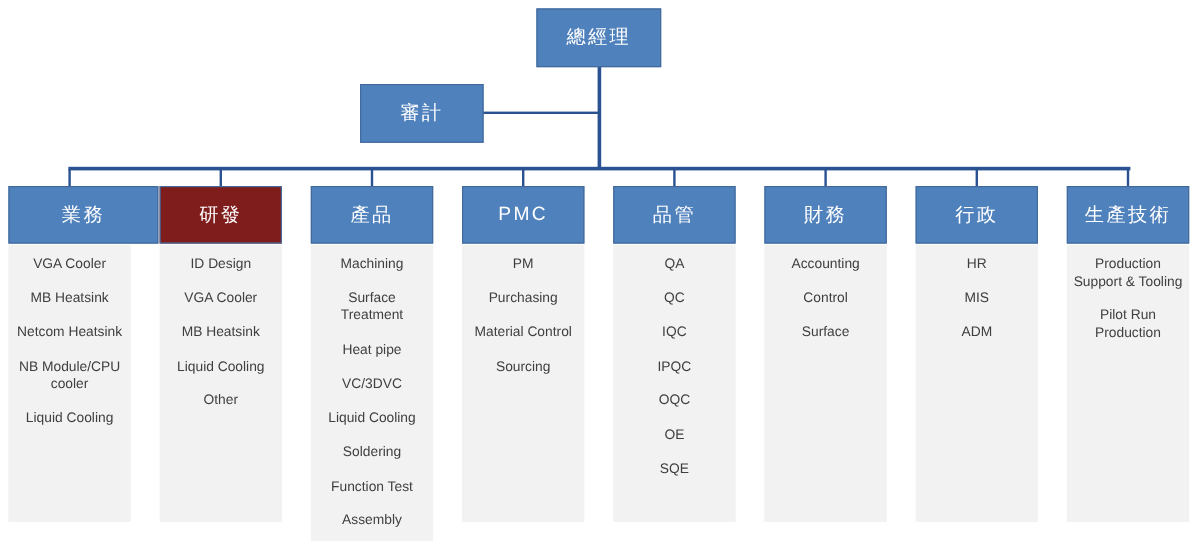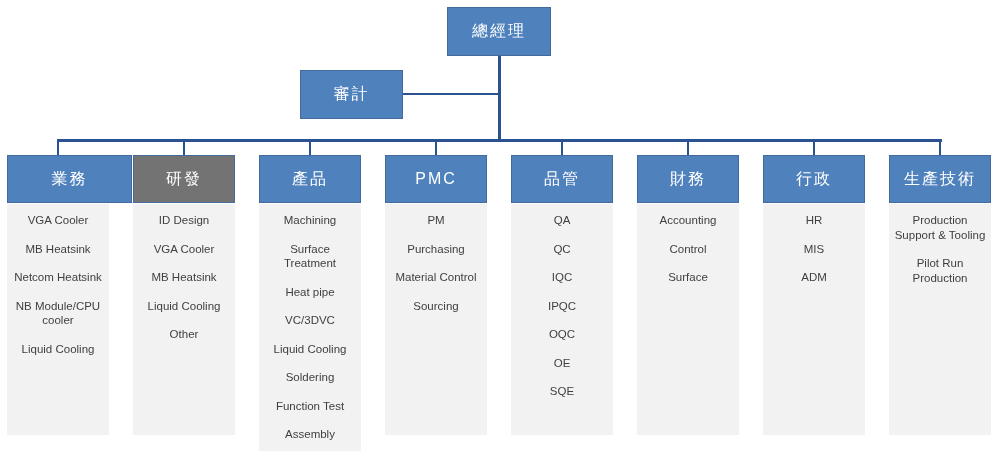--- a/index.html
+++ b/index.html
@@ -84,21 +84,21 @@
       <div class="node dept-header" style="left: 7px; width: 125px; background: rgb(79, 129, 189); border-color: rgb(67, 106, 155); color: rgb(255, 255, 255);">
         <span>業務</span>
       </div>
       <div class="panel" style="left: 7px; width: 102px; height: 231px; background: rgb(242, 242, 242);">
         <div class="item" style="color: rgb(63, 63, 63);">VGA Cooler</div>
         <div class="item" style="color: rgb(63, 63, 63);">MB Heatsink</div>
         <div class="item" style="color: rgb(63, 63, 63);">Netcom Heatsink</div>
         <div class="item" style="color: rgb(63, 63, 63);">NB Module/CPU cooler</div>
         <div class="item" style="color: rgb(63, 63, 63);">Liquid Cooling</div>
       </div>
-      <div class="node dept-header" style="left: 133px; width: 102px; background: #737373; border-color: rgb(67, 106, 155); color: rgb(255, 255, 255);">
+      <div class="node dept-header" style="left: 133px; width: 102px; background: #7f1d1d; border-color: rgb(67, 106, 155); color: rgb(255, 255, 255);">
         <span>研發</span>
       </div>
       <div class="panel" style="left: 133px; width: 102px; height: 231px; background: rgb(242, 242, 242);">
         <div class="item" style="color: rgb(63, 63, 63);">ID Design</div>
         <div class="item" style="color: rgb(63, 63, 63);">VGA Cooler</div>
         <div class="item" style="color: rgb(63, 63, 63);">MB Heatsink</div>
         <div class="item" style="color: rgb(63, 63, 63);">Liquid Cooling</div>
         <div class="item" style="color: rgb(63, 63, 63);">Other</div>
       </div>
       <div class="node dept-header" style="left: 259px; width: 102px; background: rgb(79, 129, 189); border-color: rgb(67, 106, 155); color: rgb(255, 255, 255);">

